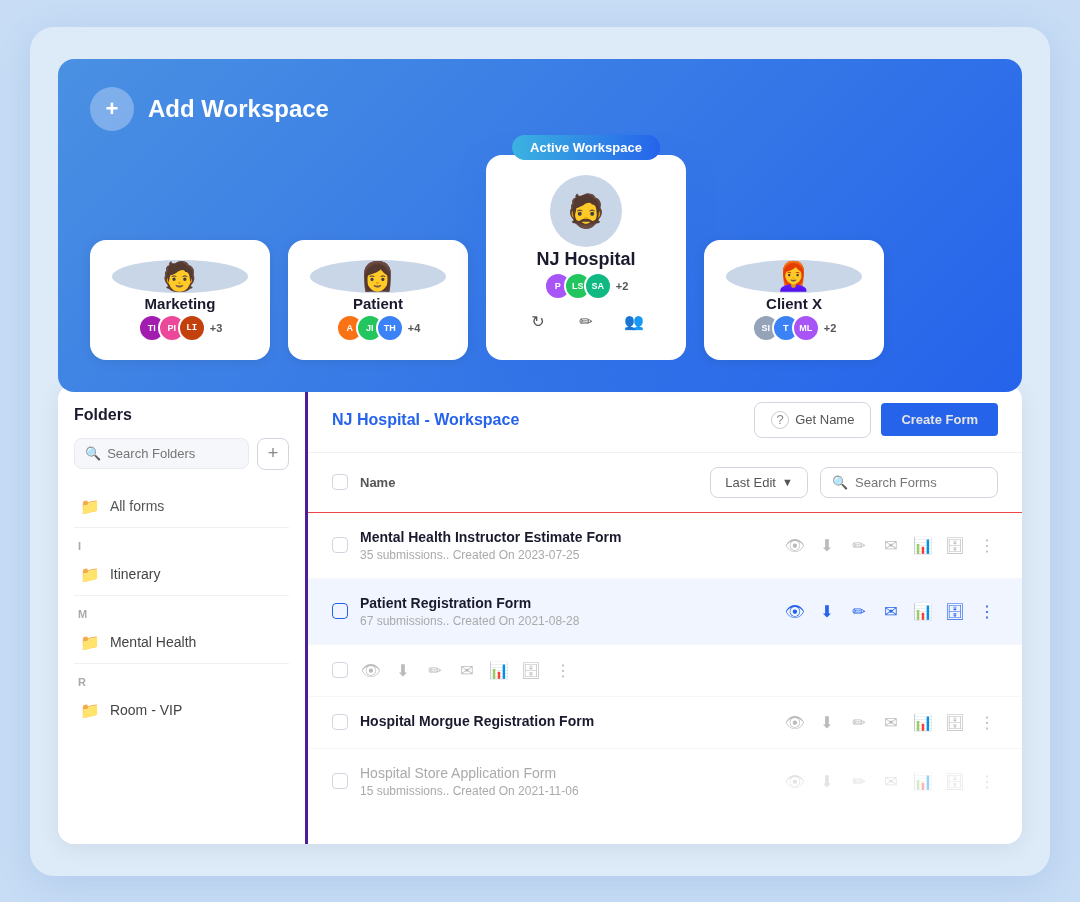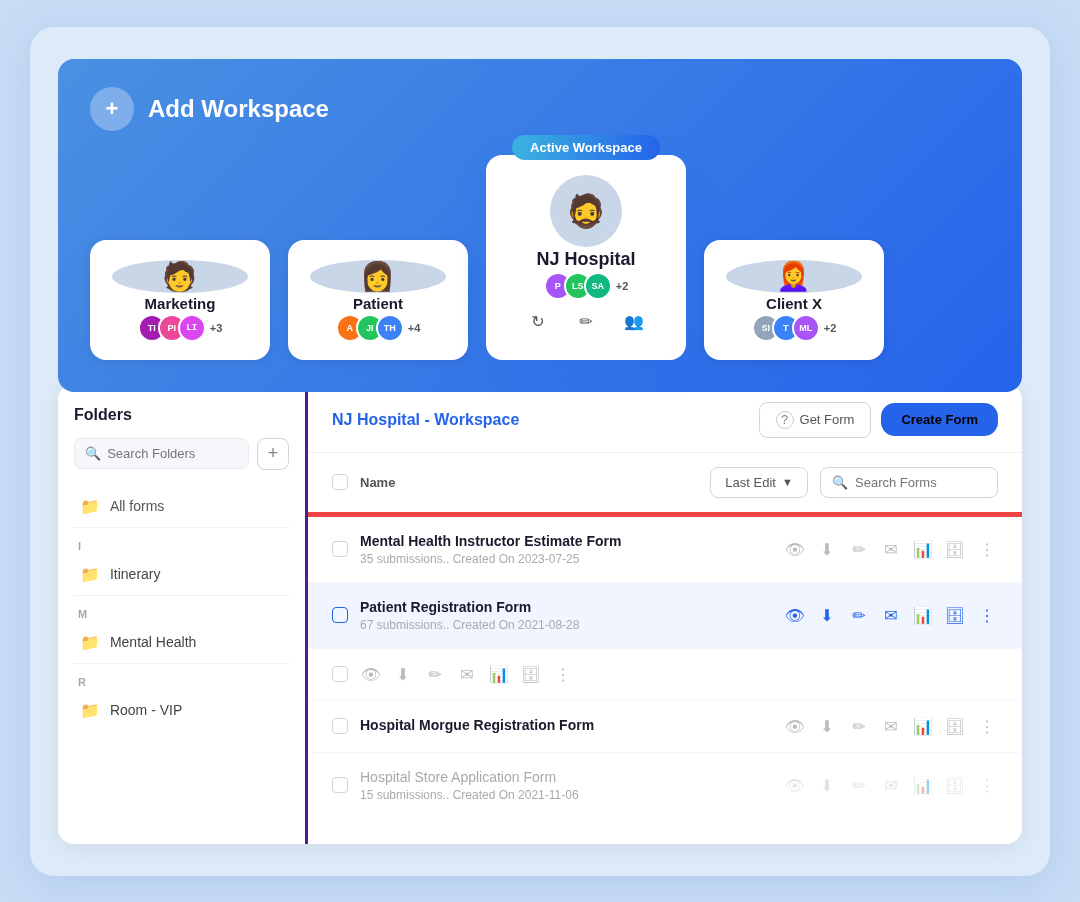--- a/index.html
+++ b/index.html
@@ -238,36 +238,36 @@
       border-radius: 8px;
       padding: 8px 16px;
       font-size: 13px;
       font-weight: 500;
       color: #555;
       background: #fff;
       cursor: pointer;
     }
     .create-form-btn {
       background: #2563eb;
-      color: #000000;
+      color: #e5e5e5;
       border: none;
-      border-radius: 14px;
+      border-radius: 4px;
       padding: 9px 20px;
       font-size: 13px;
       font-weight: 600;
       cursor: pointer;
     }
 
     
     .table-toolbar {
       display: flex;
       align-items: center;
       padding: 14px 24px;
       gap: 12px;
-      border-bottom: 5px solid #ef4444;
+      border-bottom: 1px solid #ef4444;
     }
     .table-toolbar .spacer { flex: 1; }
     .sort-btn {
       display: flex; align-items: center; gap: 6px;
       border: 1.5px solid #d0d5e0;
       border-radius: 8px;
       padding: 7px 14px;
       font-size: 13px;
       font-weight: 500;
       color: #555;
@@ -352,21 +352,21 @@
       <span class="workspace-title">Add Workspace</span>
     </div>
     <div class="workspace-cards">
 
       <div class="ws-card">
         <div class="ws-avatar-img face-avatar">🧑</div>
         <div class="ws-name">Marketing</div>
         <div class="member-chips">
           <div class="chip" style="background:#a21caf;">TI</div>
           <div class="chip" style="background:#ec4899;">PI</div>
-          <div class="chip" style="background:#d946ef;font-family:Liberation Mono, monospace;">LI</div>
+          <div class="chip" style="background:#c2410c;font-family:Liberation Mono, monospace;">LI</div>
           <span class="chip-count">+3</span>
         </div>
       </div>
 
       <div class="ws-card">
         <div class="ws-avatar-img face-avatar">👩</div>
         <div class="ws-name">Patient</div>
         <div class="member-chips">
           <div class="chip" style="background:#f97316;">A</div>
           <div class="chip" style="background:#22c55e;">JI</div>
@@ -442,21 +442,21 @@
         </div>
       </div>
     </div>
 
     <div class="content-area">
       <div class="content-header">
         <span class="workspace-label">NJ Hospital - Workspace</span>
         <div class="header-actions">
           <button class="get-help-btn">
             <span style="font-size:13px;color:#888;border:1.5px solid #ccc;border-radius:50%;width:18px;height:18px;display:flex;align-items:center;justify-content:center;">?</span>
-            <span>Get Form</span>
+            <span>Get Name</span>
           </button>
           <button class="create-form-btn">Create Form</button>
         </div>
       </div>
 
       <div class="table-toolbar">
         <div class="checkbox"></div>
         <span style="font-size:13px;font-weight:600;color:#555;">Name</span>
         <div class="spacer"></div>
         <button class="sort-btn">

